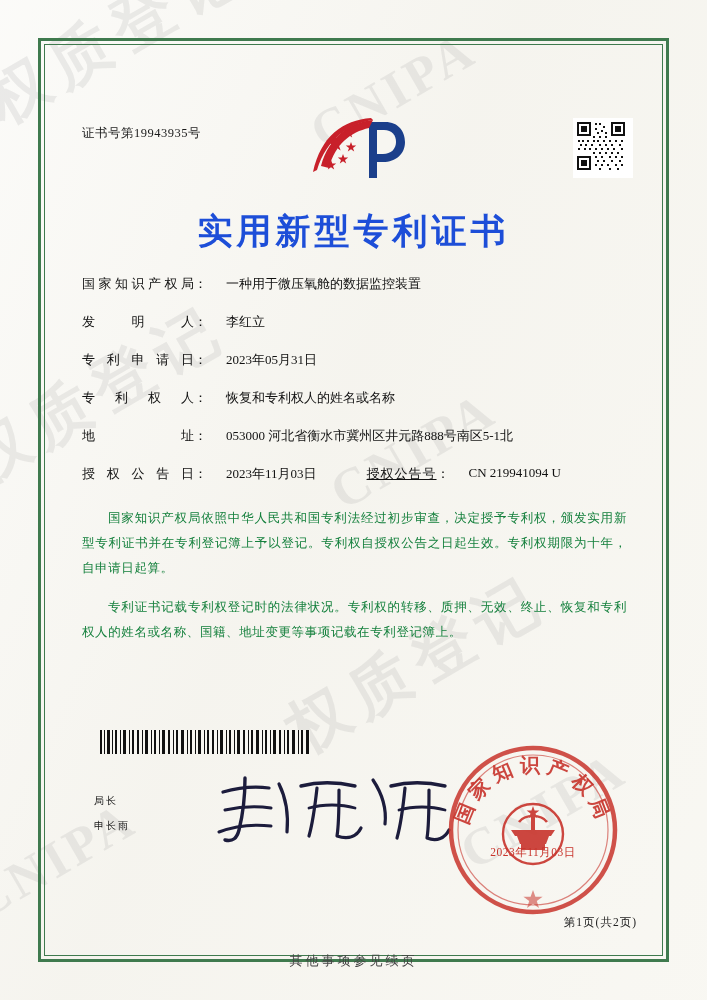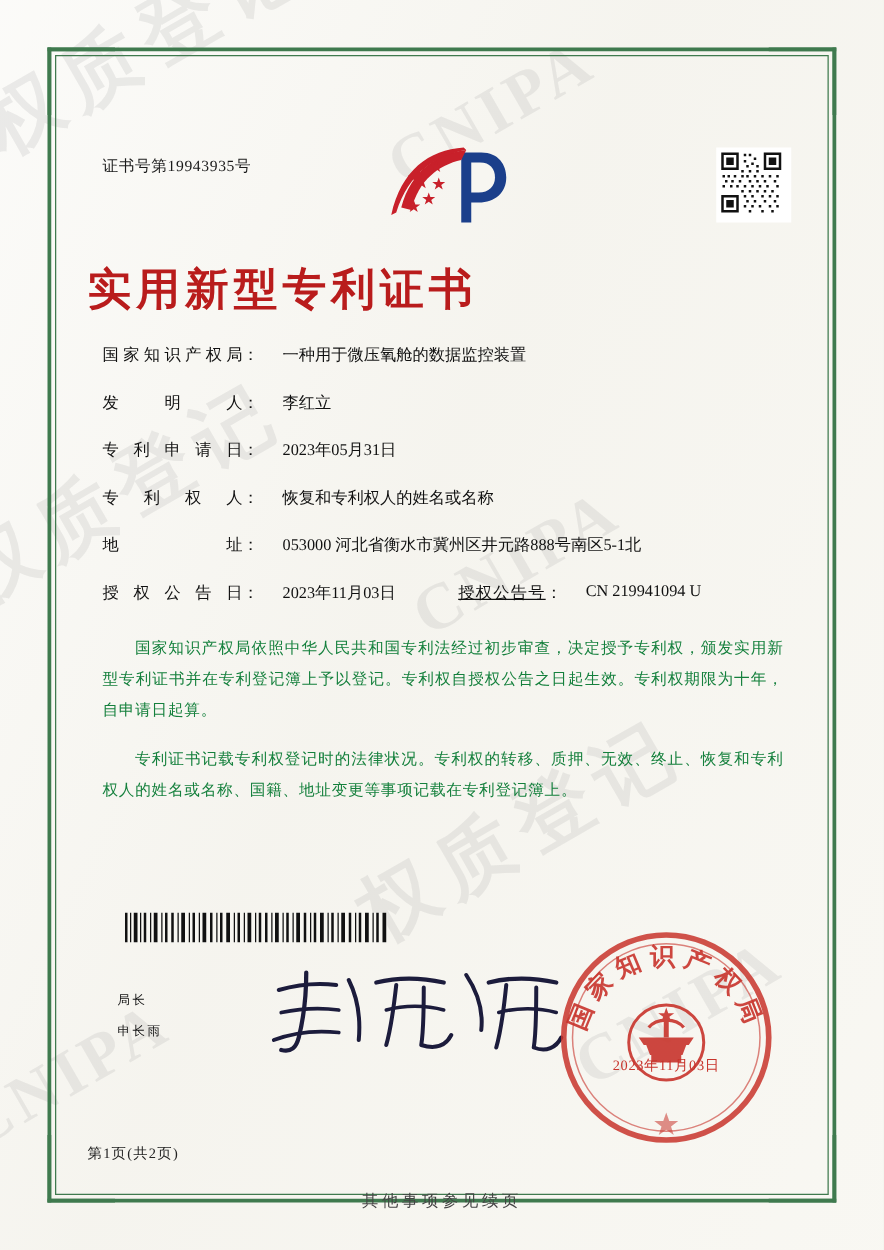--- a/index.html
+++ b/index.html
@@ -109,25 +109,25 @@
     width: 56px; height: 56px;
     background: #fff;
     padding: 2px;
   }
   .qr svg { display: block; }
 
   .title {
     position: absolute;
     left: 0; top: 138px;
     width: 567px;
-    text-align: left;
+    text-align: center;
     font-size: 35px;
     font-weight: bold;
     letter-spacing: 4px;
-    color: #b91c1c;
+    color: #1d4ed8;
     font-family: "Liberation Serif", "DejaVu Serif", serif;
   }
 
   .fields {
     position: absolute;
     left: 12px; top: 205px;
     width: 545px;
   }
   .field {
     position: relative;
@@ -204,21 +204,21 @@
     text-align: center;
     font-size: 11.5px;
     color: #c8342c;
     letter-spacing: 0.5px;
   }
 
   .page-num {
     position: absolute;
     left: 0; top: 845px;
     width: 567px;
-    text-align: left;
+    text-align: right;
     font-size: 11.5px;
     color: #222;
     letter-spacing: 1px;
   }
 
   .footer-note {
     position: absolute;
     left: 0; top: 952px;
     width: 707px;
     text-align: center;

